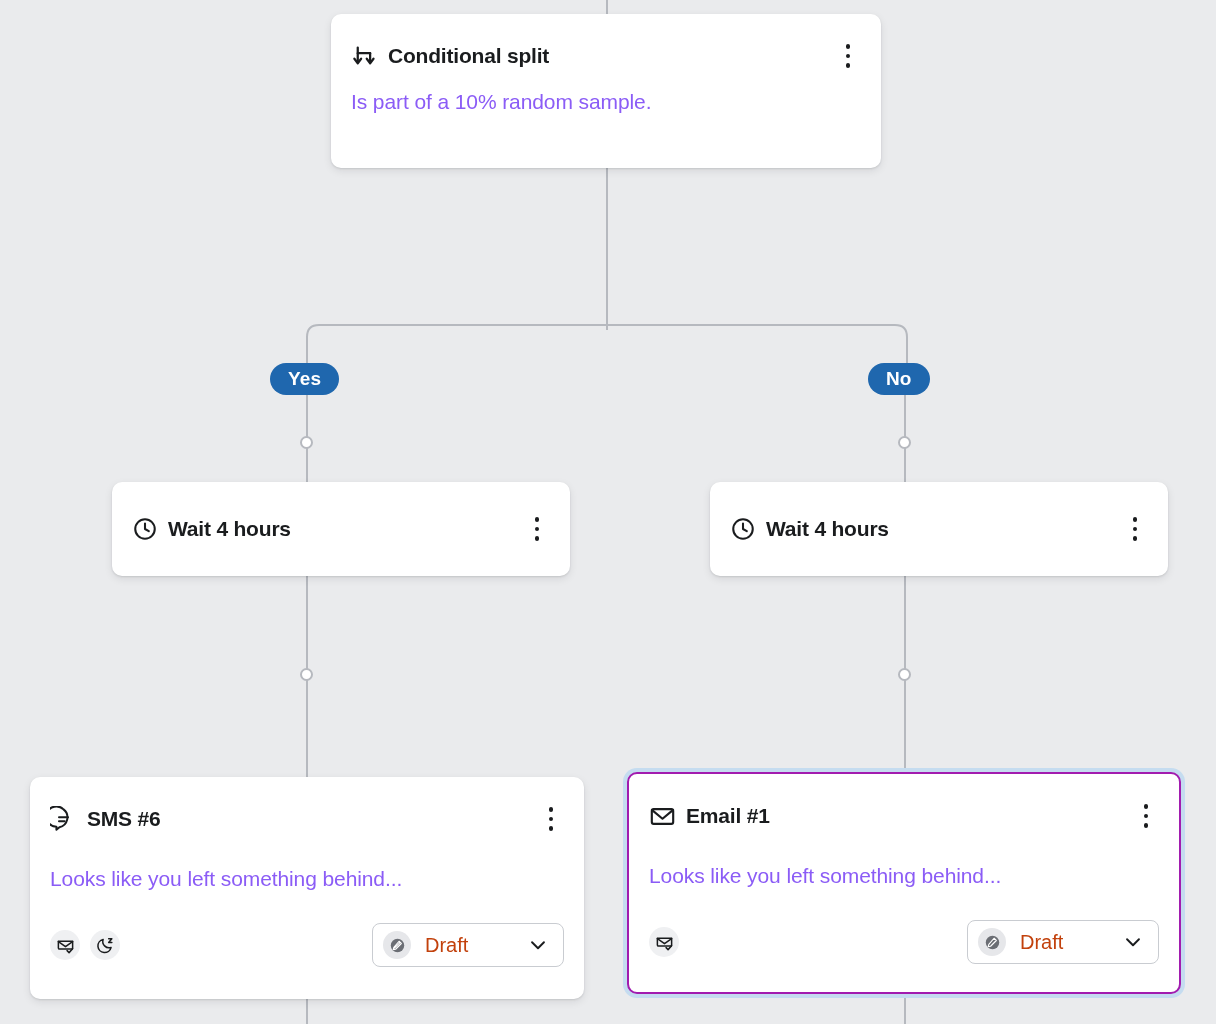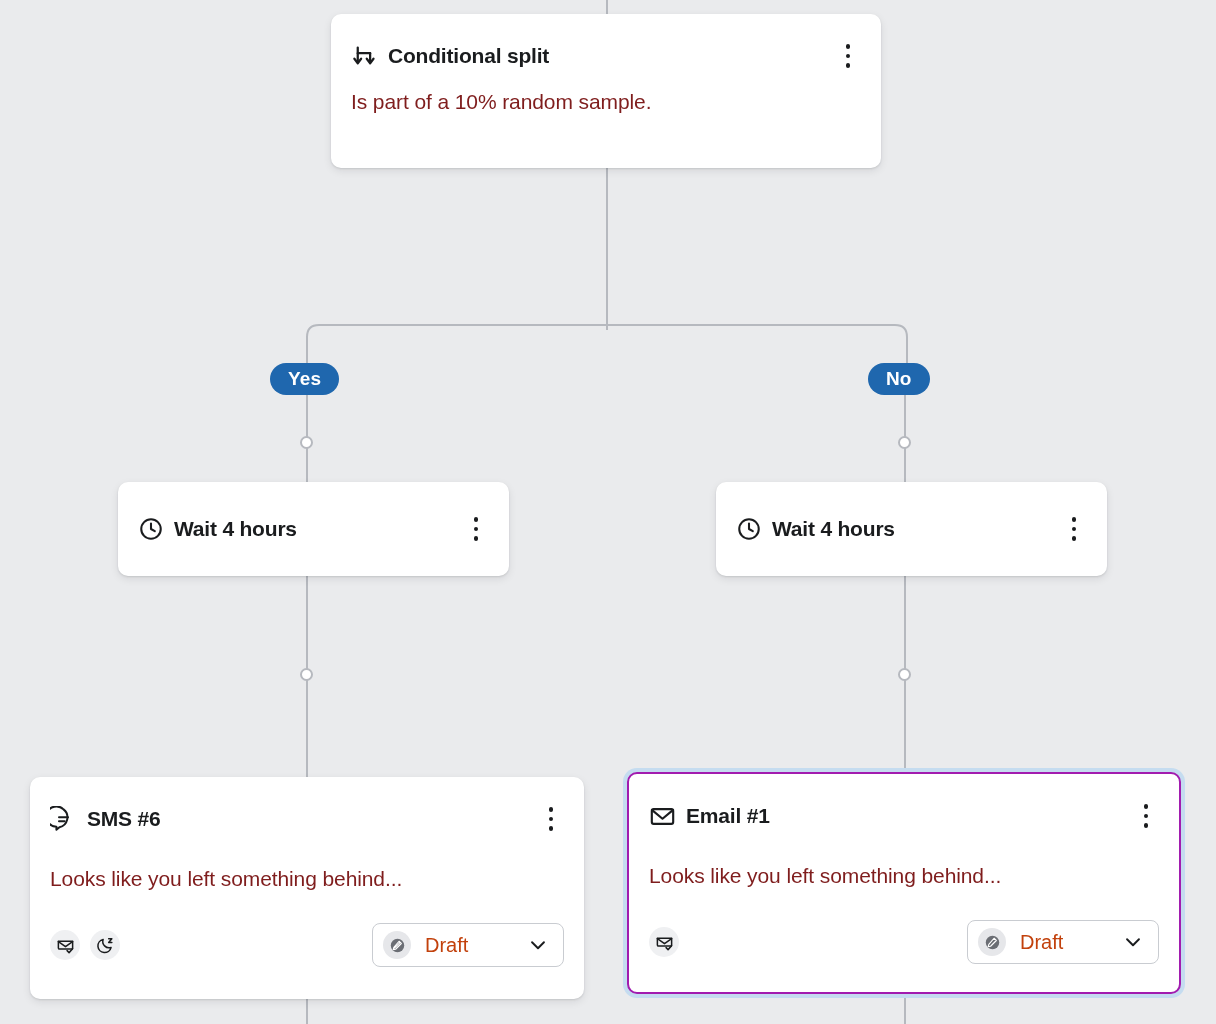--- a/index.html
+++ b/index.html
@@ -94,38 +94,38 @@
   .kebab i {
     width: 4.5px;
     height: 4.5px;
     border-radius: 50%;
     background: #1a1c1e;
     display: block;
   }
 
   .card-body {
     font-size: 21px;
-    color: #7f1d1d;
+    color: #8b5cf6;
     padding: 0 20px;
     white-space: nowrap;
     letter-spacing: -0.1px;
   }
 
   
   #card-split {
     left: 331px;
     top: 14px;
     width: 550px;
     height: 154px;
   }
   #card-split .card-head { height: 84px; }
   #card-split .card-body { margin-top: -8px; }
 
   
-  .card-wait { width: 391px; height: 94px; margin-left: 6px; }
+  .card-wait { width: 458px; height: 94px; }
   .card-wait .card-head { height: 94px; }
   .card-wait .card-title { font-size: 21px; }
   #card-wait-yes { left: 112px; top: 482px; }
   #card-wait-no  { left: 710px; top: 482px; }
 
   
   .card-msg { width: 554px; height: 222px; }
   .card-msg .card-head { height: 76px; padding-top: 8px; }
   .card-msg .card-body { margin-top: 14px; }
 

